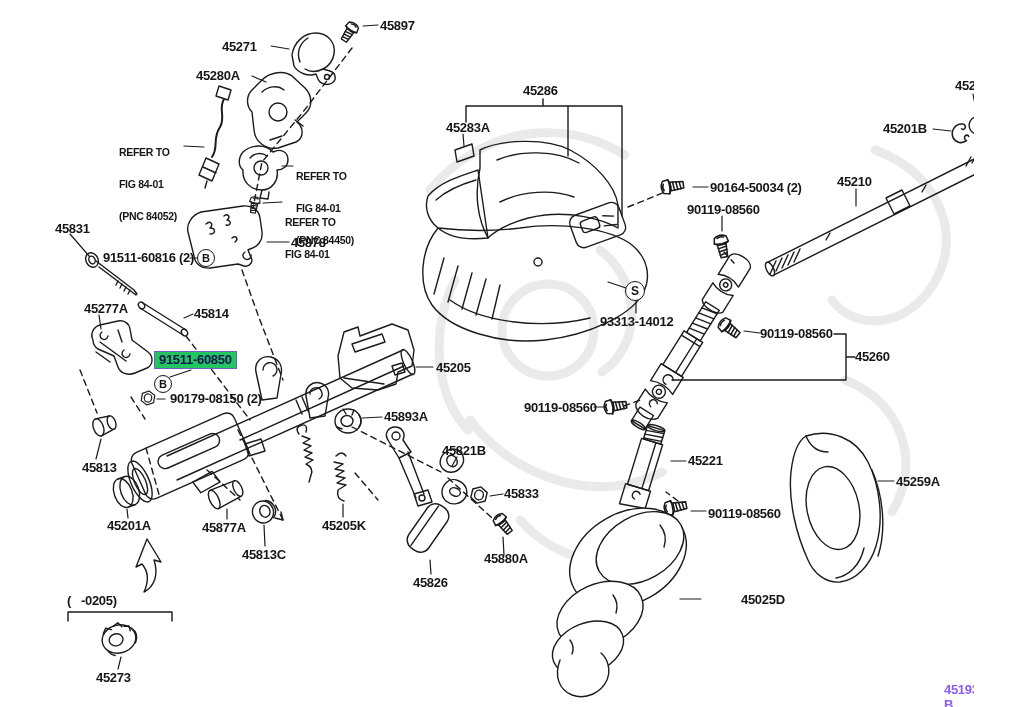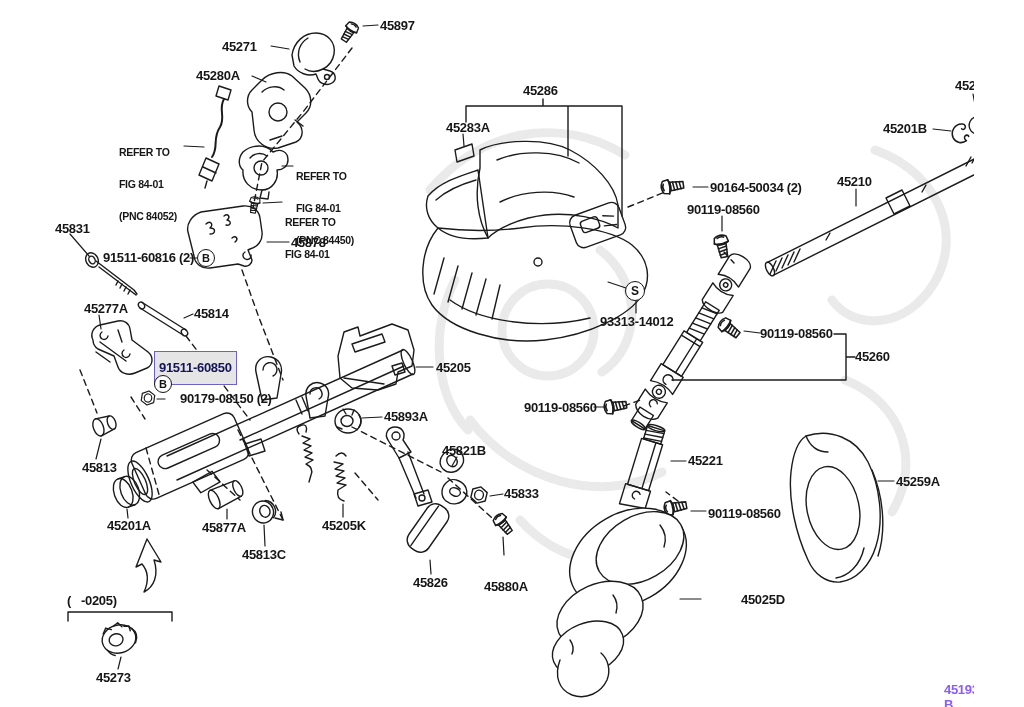--- a/index.html
+++ b/index.html
@@ -4,21 +4,21 @@
 <style>
   html,body{margin:0;padding:0;background:#fff;}
   .stage{position:relative;width:974px;height:707px;background:#ffffff;overflow:hidden;
          font-family:"Liberation Sans",sans-serif;}
   .art{position:absolute;left:0;top:0;}
   .lbl{position:absolute;font-weight:bold;font-size:13px;line-height:14px;color:#161616;
        letter-spacing:-0.3px;white-space:pre;}
   .ref{position:absolute;font-weight:bold;font-size:10.5px;line-height:10px;color:#161616;
        letter-spacing:-0.3px;white-space:pre;}
   .ref div{margin:1px;}
-  .hl{background:#e5e5e5;border:1px solid #6c61c7;color:#141457;padding:9px 4px;}
+  .hl{background:#22c55e;border:1px solid #6c61c7;color:#141457;padding:1px 4px;}
   .sym{position:absolute;display:flex;align-items:center;justify-content:center;
        border:1.7px solid #141414;border-radius:50%;background:#fff;font-weight:bold;
        color:#141414;box-sizing:border-box;}
   .code{position:absolute;font-weight:bold;font-size:13px;color:#8b5cf6;letter-spacing:-0.3px;}
 </style>
 </head>
 <body>
 
 <div class="stage">
 
@@ -330,27 +330,27 @@
     <div>REFER TO</div>
     <div>FIG 84-01</div>
   </div>
 
   <div class="lbl" style="left:55px;top:222px">45831</div>
   <div class="lbl" style="left:103px;top:251px">91511-60816 (2)</div>
   <div class="lbl" style="left:291px;top:236px">45878</div>
   <div class="lbl" style="left:84px;top:302px">45277A</div>
   <div class="lbl" style="left:194px;top:307px">45814</div>
   <div class="lbl hl" style="left:154px;top:351px">91511-60850</div>
-  <div class="lbl" style="left:180px;top:392px">90179-08150 (2)</div>
+  <div class="lbl" style="left:170px;top:392px">90179-08150 (2)</div>
   <div class="lbl" style="left:436px;top:361px">45205</div>
 
   <div class="lbl" style="left:384px;top:410px">45893A</div>
   <div class="lbl" style="left:442px;top:444px">45821B</div>
   <div class="lbl" style="left:504px;top:487px">45833</div>
-  <div class="lbl" style="left:484px;top:580px">45880A</div>
+  <div class="lbl" style="left:484px;top:552px">45880A</div>
   <div class="lbl" style="left:413px;top:576px">45826</div>
   <div class="lbl" style="left:322px;top:519px">45205K</div>
 
   <div class="lbl" style="left:82px;top:461px">45813</div>
   <div class="lbl" style="left:107px;top:519px">45201A</div>
   <div class="lbl" style="left:202px;top:521px">45877A</div>
   <div class="lbl" style="left:242px;top:548px">45813C</div>
   <div class="lbl" style="left:67px;top:594px">(   -0205)</div>
   <div class="lbl" style="left:96px;top:671px">45273</div>
 

